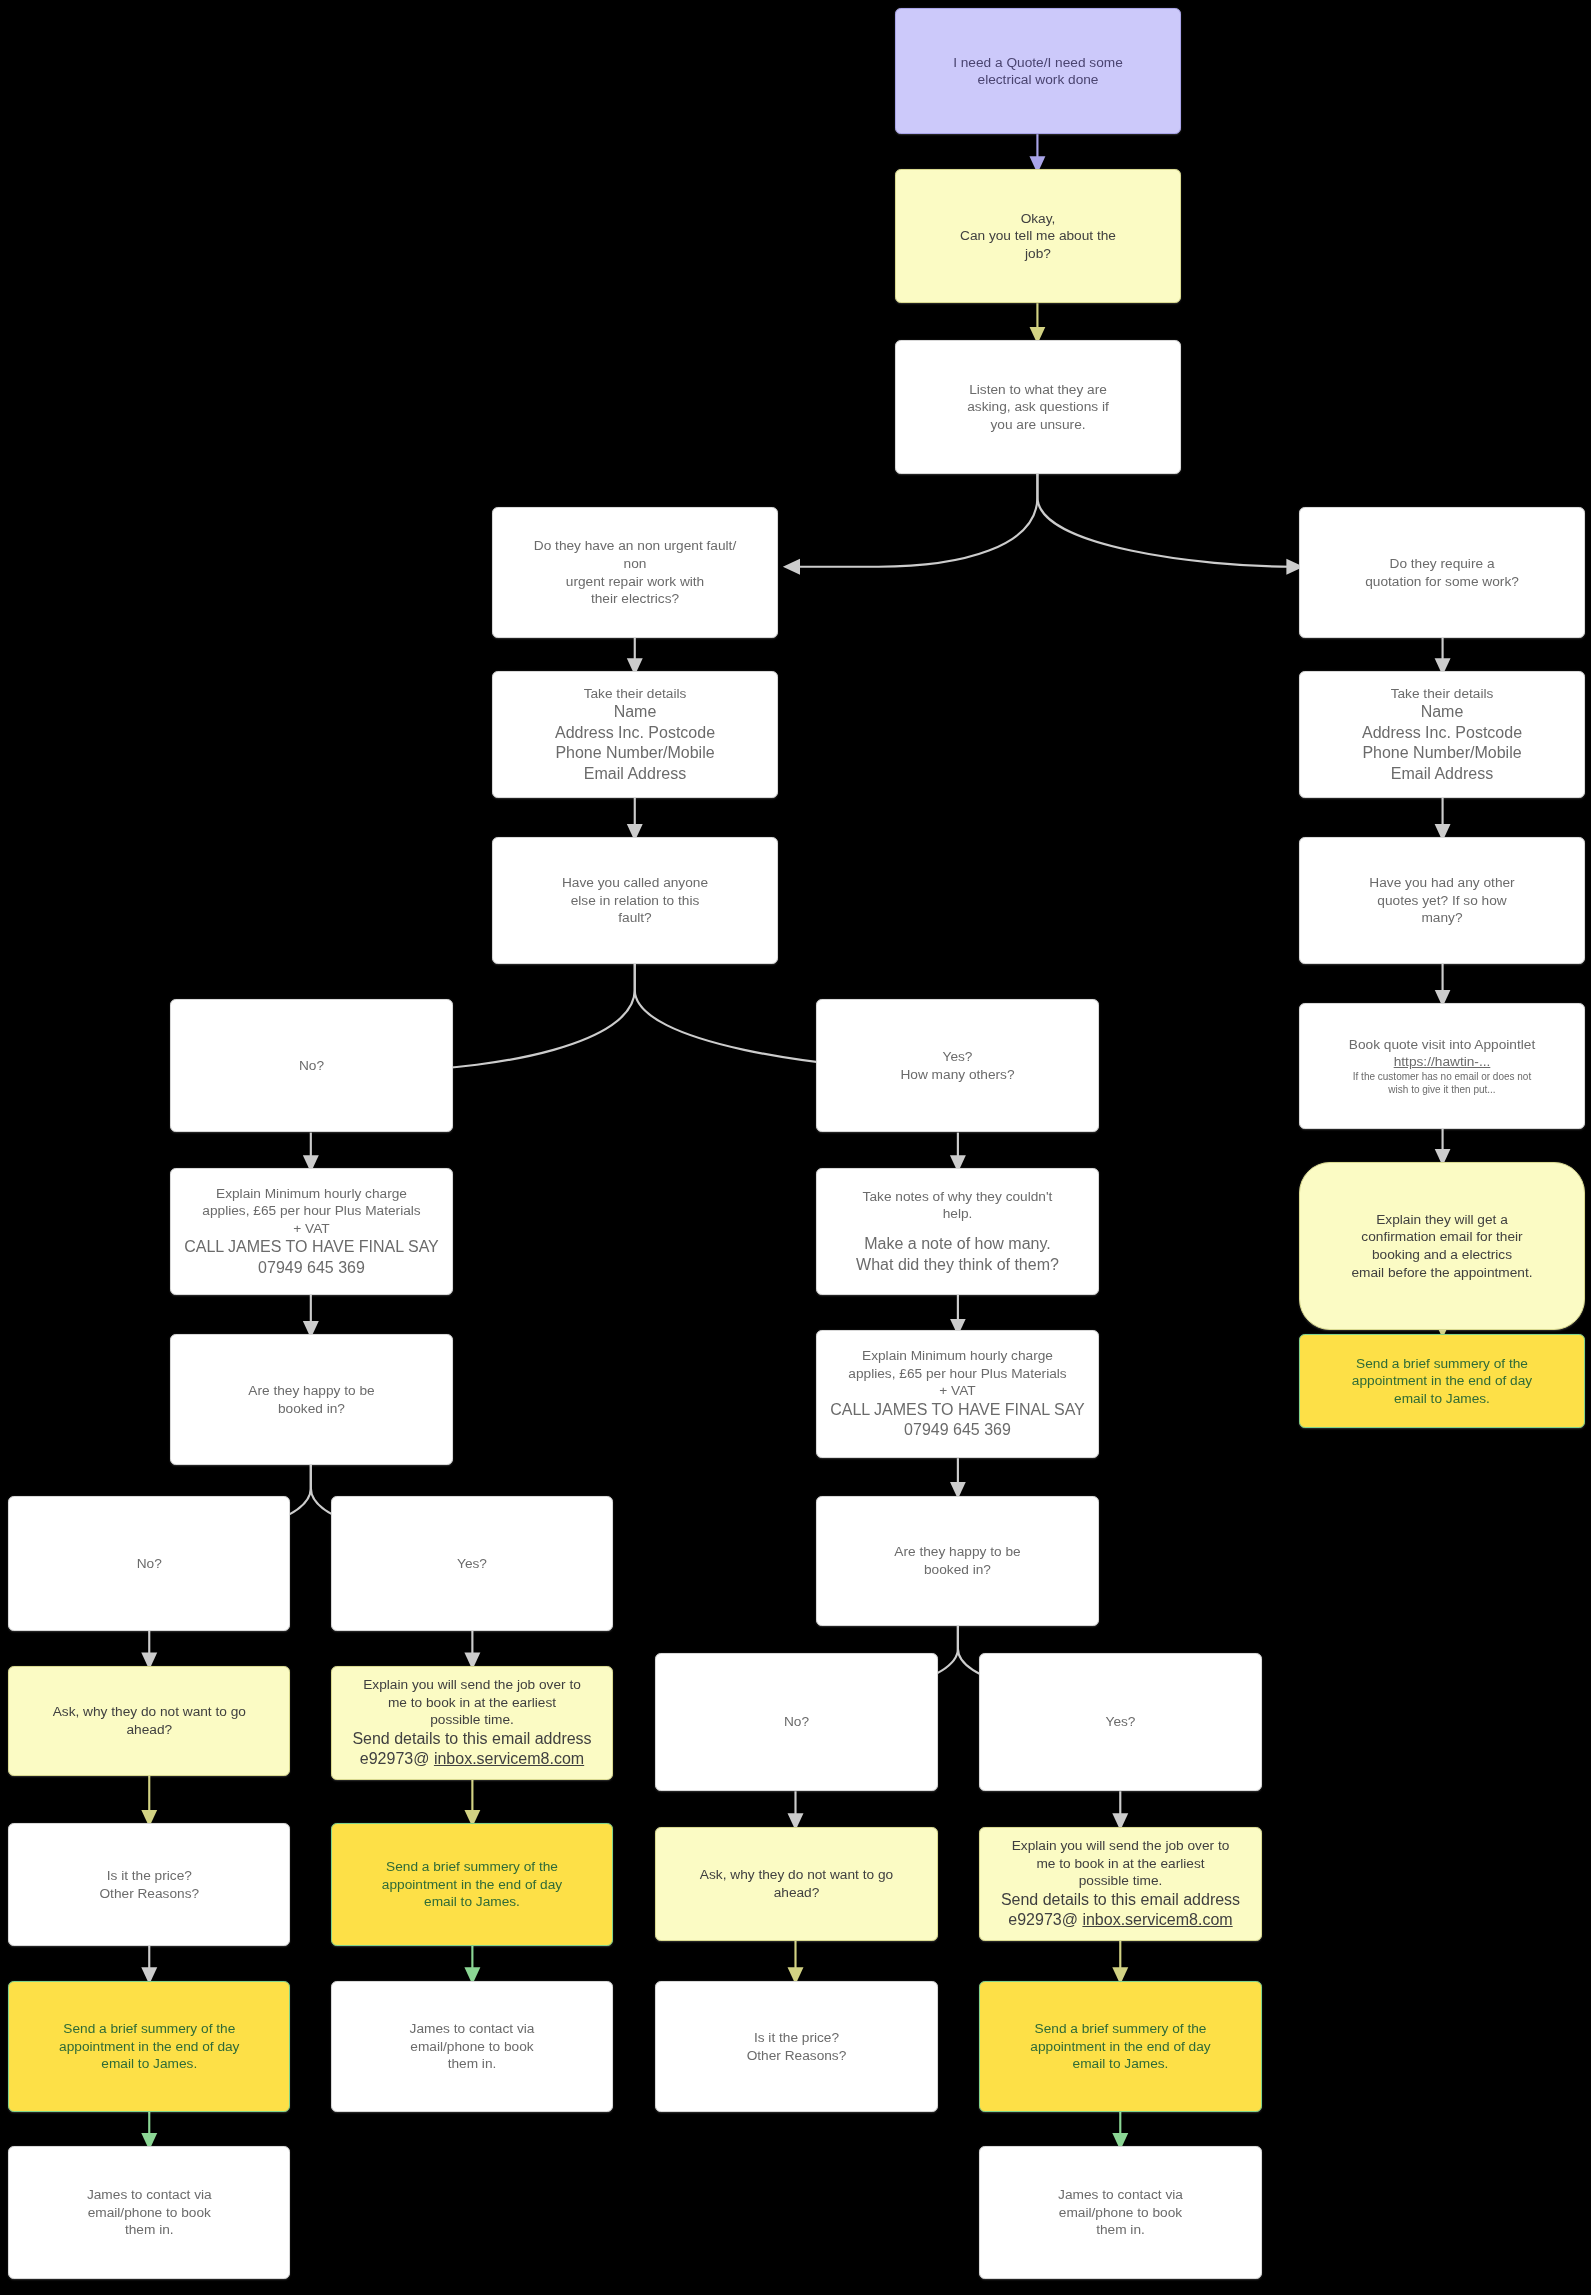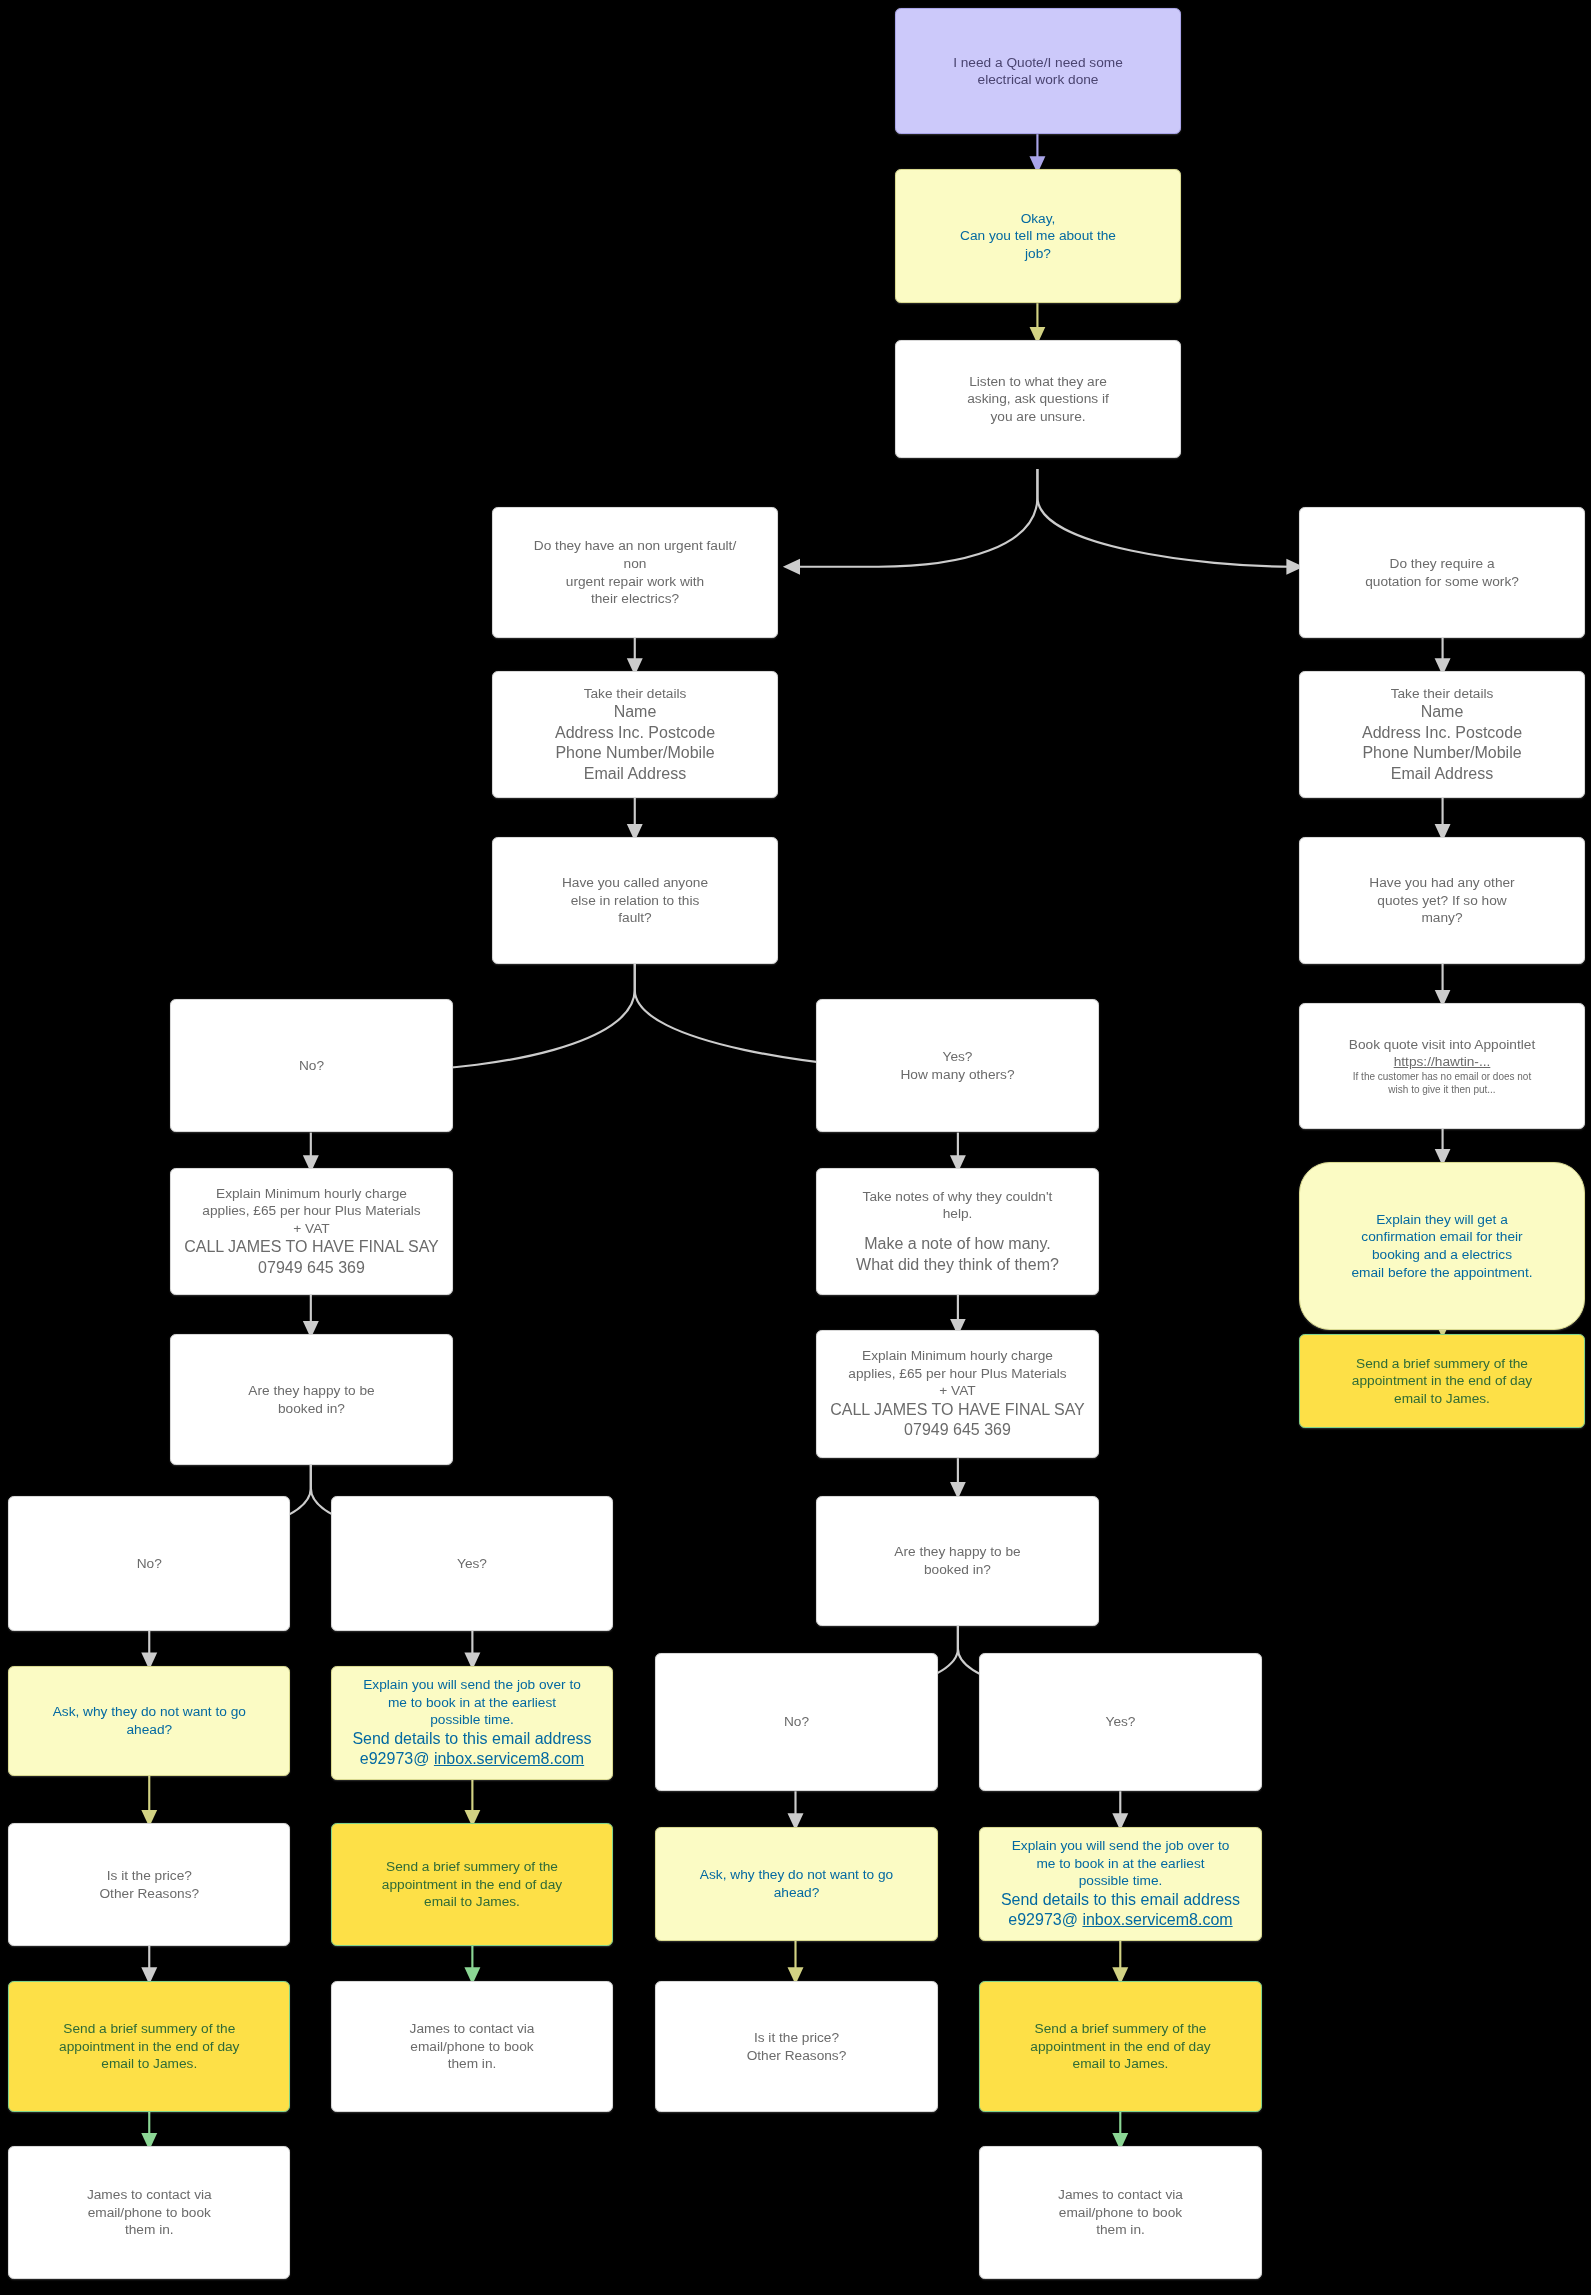--- a/index.html
+++ b/index.html
@@ -51,21 +51,21 @@
     color: #6b6b6b;
   }
   .n-purple {
     background: #ccc9fa;
     border: 0.8px solid #a9a4e8;
     color: #4a4470;
   }
   .n-yellow {
     background: #fbfbc4;
     border: 0.8px solid #d9d98f;
-    color: #0369a1;
+    color: #404040;
   }
   .n-green {
     background: #fde047;
     border: 0.8px solid #7fd38b;
     color: #2f6b37;
   }
   
   .t-main   { font-size: 13.7px; }
   .t-sub    { font-size: 16px; }
   .t-small  { font-size: 10px; }
@@ -167,21 +167,21 @@
     <span class="ln t-main">I need a Quote/I need some</span>
     <span class="ln t-main">electrical work done</span>
   </div>
 
   <div class="node n-yellow" style="left:895px; top:169px; width:286px; height:134px;">
     <span class="ln t-main">Okay,</span>
     <span class="ln t-main">Can you tell me about the</span>
     <span class="ln t-main">job?</span>
   </div>
 
-  <div class="node n-white" style="left:895px; top:340px; width:286px; height:118px;">
+  <div class="node n-white" style="left:895px; top:340px; width:286px; height:134px;">
     <span class="ln t-main">Listen to what they are</span>
     <span class="ln t-main">asking, ask questions if</span>
     <span class="ln t-main">you are unsure.</span>
   </div>
 
   <div class="node n-white" style="left:492px; top:507px; width:286px; height:131px;">
     <span class="ln t-main">Do they have an non urgent fault/</span>
     <span class="ln t-main">non</span>
     <span class="ln t-main">urgent repair work with</span>
     <span class="ln t-main">their electrics?</span>

